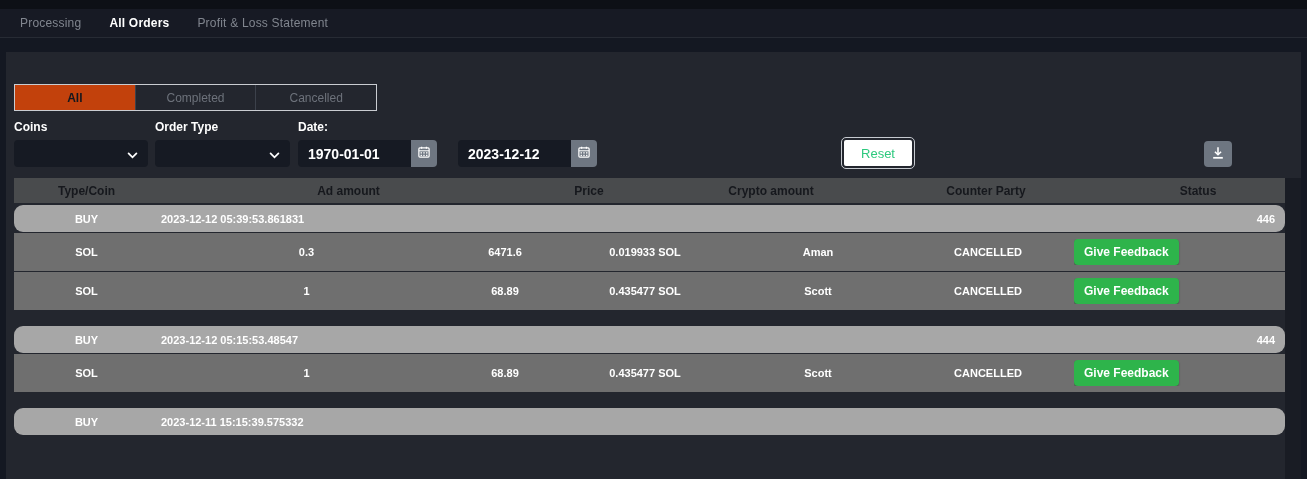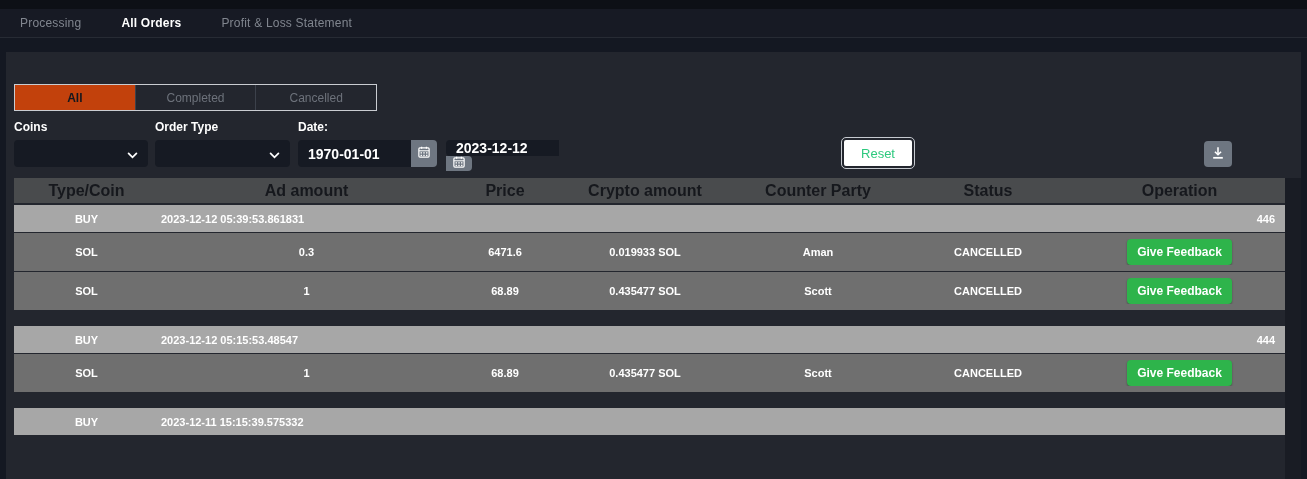--- a/index.html
+++ b/index.html
@@ -8,21 +8,21 @@
     position:relative; width:1307px; height:479px; overflow:hidden;
     background:#141822; font-family:"Liberation Sans", sans-serif;
   }
   
   .topbar {
     position:absolute; left:0; top:0; width:100%; height:38px;
     background:linear-gradient(#0d1016 0px, #0d1016 9px, #171a24 9px, #171a24 100%);
     border-bottom:1px solid #272b34;
     display:flex; align-items:flex-end;
   }
-  .nav { display:flex; gap:40px; padding-left:20px; height:29px; align-items:center; }
+  .nav { display:flex; gap:28px; padding-left:20px; height:29px; align-items:center; }
   .nav-item { font-size:12px; color:#81868f; cursor:pointer; letter-spacing:.2px; background:none; border:none; font-family:inherit; }
   .nav-item.active { color:#ffffff; font-weight:700; }
   
   .panel {
     position:absolute; left:6px; right:6px; top:52px; bottom:0;
     background:#23262e; overflow:hidden;
   }
   
   .tabs {
     position:absolute; left:8px; top:32px; width:363px; height:27px;
@@ -44,21 +44,21 @@
   .sel {
     position:absolute; top:88px; height:27px; background:#161a23; border-radius:4px;
     display:flex; align-items:center; justify-content:flex-end; padding-right:10px; cursor:pointer;
   }
   #coins-select { left:8px; width:134px; }
   #order-type-select { left:149px; width:135px; }
   .sel .val { flex:1; color:#fff; font-size:11px; padding-left:10px; }
   
   .dategrp { position:absolute; top:88px; display:flex; height:27px; }
   #date-from-group { left:292px; }
-  #date-to-group { left:440px;flex-direction:column; }
+  #date-to-group { left:452px; }
   .dategrp input {
     width:113px; height:27px; background:#161a23; border:none; border-radius:4px 0 0 4px;
     color:#fff; font-size:14px; font-weight:700; padding-left:10px; font-family:inherit; outline:none;
   }
   .calbtn {
     width:26px; height:27px; background:#6e7681; border:none; border-radius:0 4px 4px 0;
     display:flex; align-items:center; justify-content:center; cursor:pointer;
   }
   
   .reset-btn {
@@ -70,28 +70,28 @@
     position:absolute; left:1198px; top:89px; width:28px; height:26px;
     background:#6e7681; border:none; border-radius:4px;
     display:flex; align-items:center; justify-content:center; cursor:pointer;
   }
   
   .orders-table { position:absolute; left:8px; top:126px; width:1271px; }
   .trow {
     display:grid; grid-template-columns:145px 295px 102px 178px 168px 172px 1fr;
     align-items:center;
   }
-  .thead { height:25px; background:#494b4d; color:#16181d; font-weight:700; font-size:16px; }
+  .thead { height:25px; background:#494b4d; color:#16181d; font-weight:700; font-size:12px;gap:42px; }
   .cell { text-align:center; overflow:hidden; white-space:nowrap; }
-  .group-row { height:27px; background:#a7a7a7; color:#fff; font-weight:700; font-size:11px; margin-top:2px; }
+  .group-row { height:27px; background:#a7a7a7; color:#fff; font-weight:700; font-size:11px; margin-top:2px;border-radius:9px; }
   .detail-row { height:38px; background:#6f6f6f; color:#fff; font-weight:700; font-size:11px; margin-top:1px; }
   .detail-row + .group-row { margin-top:16px; }
   .group-row .dt { grid-column:2 / 7; text-align:left; padding-left:2px; }
   .group-row .num { grid-column:7; text-align:right; padding-right:10px; }
-  .c-btn { display:flex; justify-content:center; padding-right:0; }
+  .c-btn { display:flex; justify-content:flex-start; padding-right:0; }
   .feedback-btn {
     background:#2eb44b; color:#fff; border:none; border-radius:4px; font-weight:700;
     font-size:12px; padding:6px 10px; cursor:pointer; font-family:inherit;
     box-shadow:0 1px 2px rgba(0,0,0,.35);
   }
   .scroll-track { position:absolute; right:0; top:126px; bottom:0; width:16px; background:#191c24; }
 </style>
 </head>
 <body>
 

